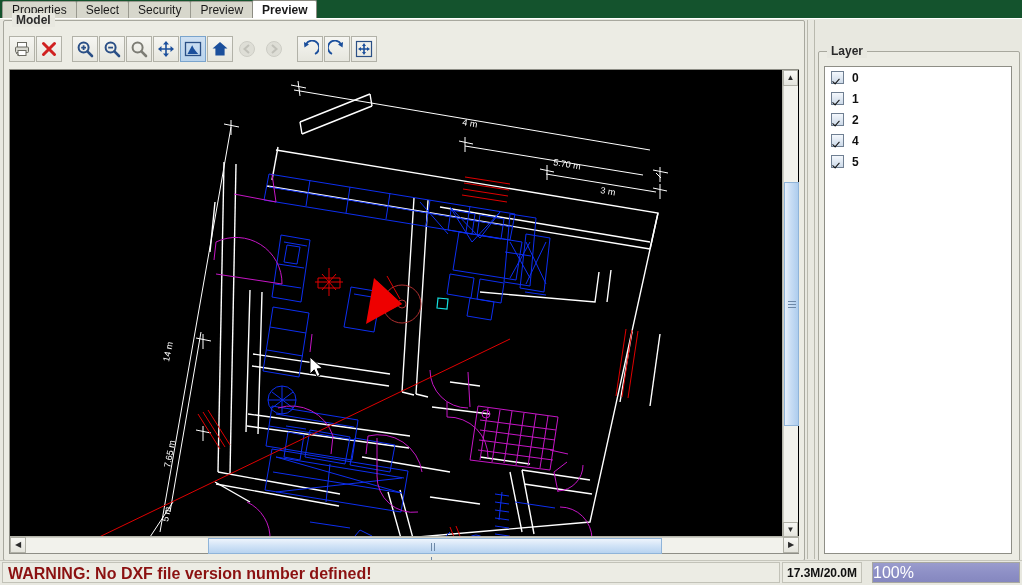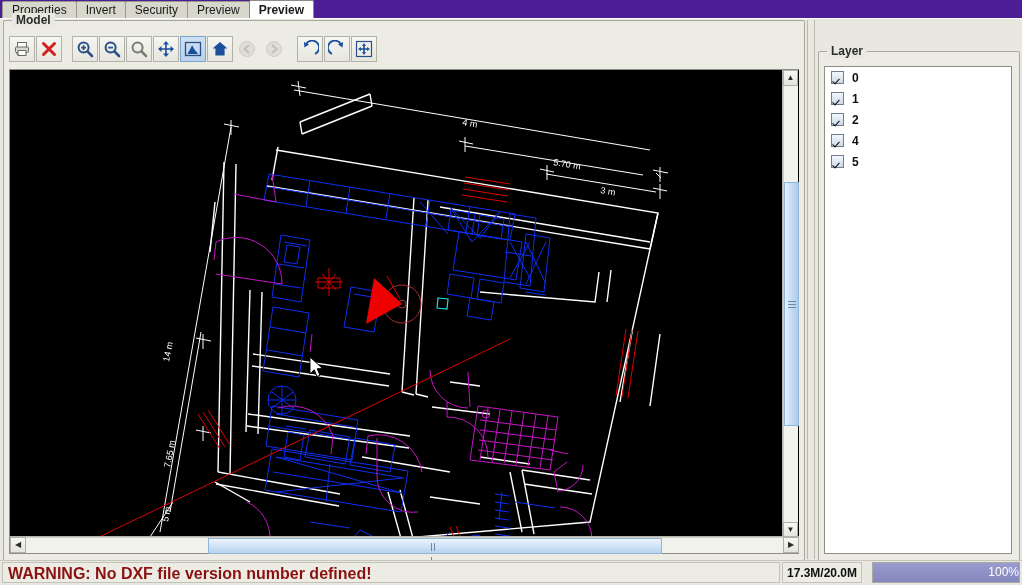--- a/index.html
+++ b/index.html
@@ -9,21 +9,21 @@
     background:#e8e8e0;
     font-family:"Liberation Sans","DejaVu Sans",sans-serif;
     font-size:12px;color:#000;
     -webkit-font-smoothing:none;
   }
   #app{position:relative;width:1022px;height:585px;}
 
   
   .tabstrip{
     position:absolute;left:0;top:0;width:1022px;height:19px;
-    background:#4c1d95;
+    background:#14532d;
   }
   .tabstrip .tabs{position:absolute;left:2px;top:0;display:flex;align-items:flex-end;height:19px;}
   .tab{
     height:17px;line-height:17px;padding:0 9px;margin-top:1px;
     background:#d7d7cc;
     border:1px solid #9a9a90;border-bottom:none;
     font-size:12px;color:#1a1a1a;
     border-top-left-radius:2px;border-top-right-radius:2px;
     margin-right:-1px;cursor:default;
   }
@@ -185,34 +185,34 @@
   .status-prog{
     position:absolute;left:872px;top:1px;width:148px;height:21px;
     background:#ecece4;border:1px solid #a8a8a0;box-sizing:border-box;overflow:hidden;
   }
   .status-prog .fill{
     position:absolute;left:0;top:0;height:100%;
     background:linear-gradient(to bottom,#9a9ccd 0%,#8e90c6 50%,#8587bf 100%);
   }
   .status-prog .lbl{
     position:absolute;left:0;top:0;width:100%;height:100%;line-height:19px;
-    text-align:right;font-size:12px;color:#ffffff;font-weight:normal;
+    text-align:left;font-size:16px;color:#ffffff;font-weight:normal;
   }
 
   .cursor-arrow{position:absolute;pointer-events:none;}
 </style>
 </head>
 <body>
 
 <div id="app">
 
   <div class="tabstrip">
     <div class="tabs" id="tabs-host">
         <div class="tab">Properties</div>
-        <div class="tab">Invert</div>
+        <div class="tab">Select</div>
         <div class="tab">Security</div>
         <div class="tab">Preview</div>
         <div class="tab selected">Preview</div>
       </div>
     <div class="underline"></div>
   </div>
 
   <div class="model-group">
     <div class="group-title">Model</div>
 

